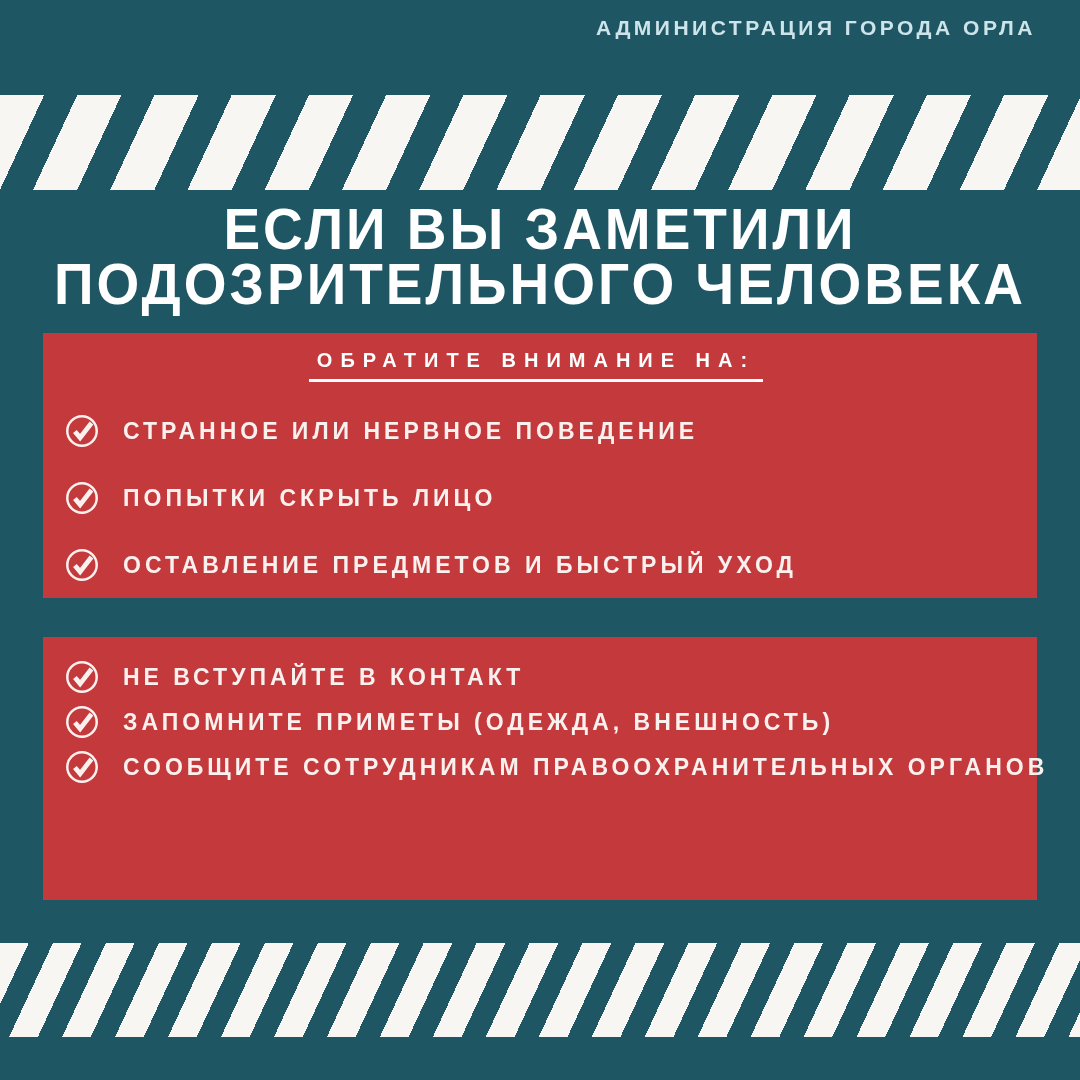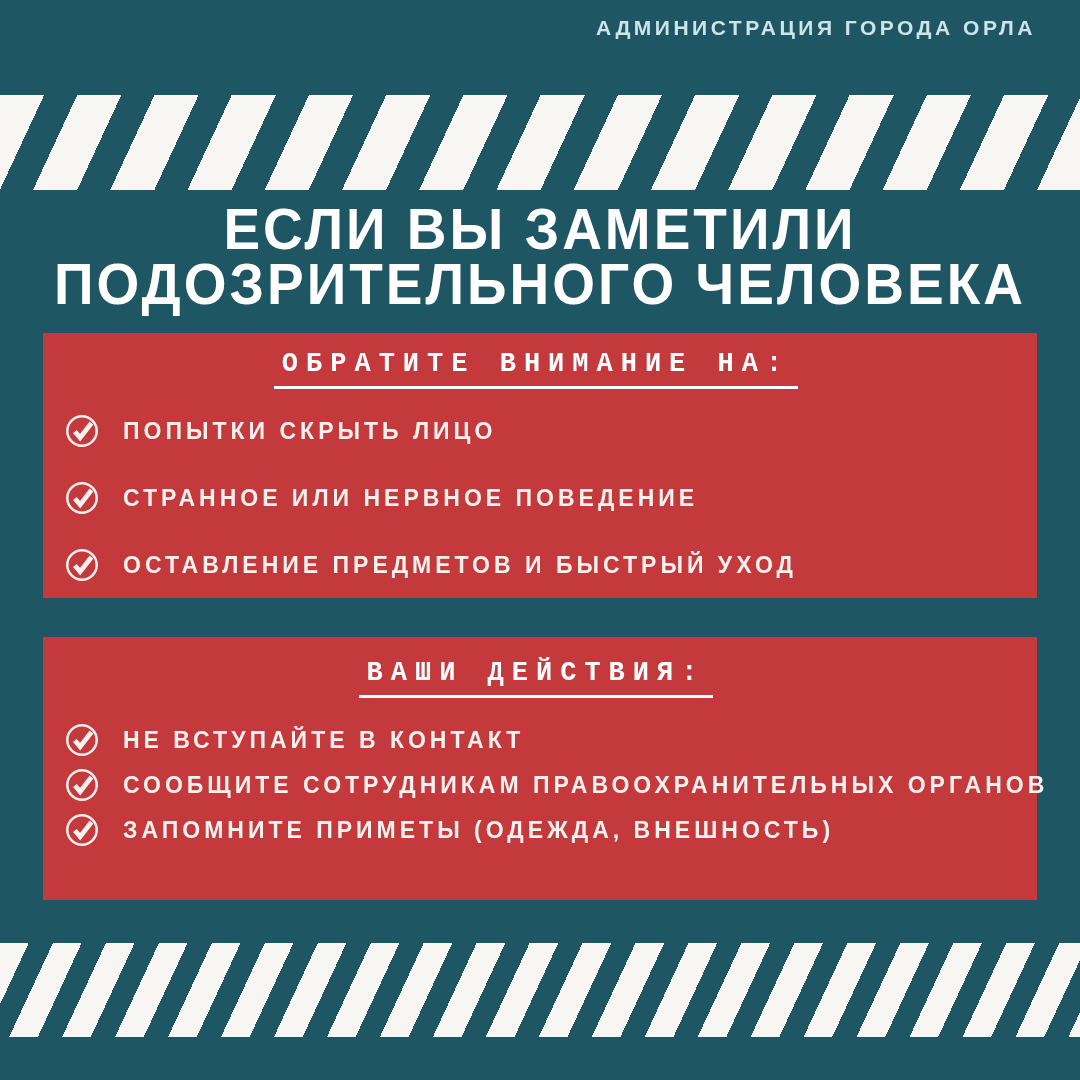--- a/index.html
+++ b/index.html
@@ -76,28 +76,27 @@
   .panel-1 { top: 333px; height: 265px; padding: 16px 28px 0 20px; }
   .panel-2 { top: 637px; height: 263px; padding: 21px 28px 0 20px; }
 
   .panel-heading-wrap {
     text-align: center;
     margin-bottom: 20px;
     height: 43px;
   }
   .panel-heading {
     display: inline-block;
-    font-size: 27px;
+    font-size: 20px;
     font-weight: bold;
     letter-spacing: 8px;
     color: var(--white);
     border-bottom: 3px solid var(--white);
     padding: 0 8px 7px 8px;
     white-space: nowrap;
-    font-family: Liberation Mono, monospace;
   }
 
   .checklist {
     display: flex;
     flex-direction: column;
   }
   .panel-1 .checklist { gap: 29px; }
   .panel-2 .checklist { gap: 7px; }
 
   .check-row {
@@ -135,63 +134,60 @@
   <div class="panel panel-1">
     <div class="panel-heading-wrap">
       <span class="panel-heading">ОБРАТИТЕ ВНИМАНИЕ НА:</span>
     </div>
     <div class="checklist">
       <div class="check-row">
         <svg class="check-icon" viewBox="0 0 40 40">
           <circle cx="20" cy="20" r="15.5" fill="none" stroke="#faf1ef" stroke-width="2.6"></circle>
           <path d="M12.5 20.5 L18 27 L30 11.5" fill="none" stroke="#faf1ef" stroke-width="5" stroke-linecap="butt"></path>
         </svg>
-        <span class="check-label">ПОПЫТКИ СКРЫТЬ ЛИЦО</span>
+        <span class="check-label">СТРАННОЕ ИЛИ НЕРВНОЕ ПОВЕДЕНИЕ</span>
       </div>
       <div class="check-row">
         <svg class="check-icon" viewBox="0 0 40 40">
           <circle cx="20" cy="20" r="15.5" fill="none" stroke="#faf1ef" stroke-width="2.6"></circle>
           <path d="M12.5 20.5 L18 27 L30 11.5" fill="none" stroke="#faf1ef" stroke-width="5" stroke-linecap="butt"></path>
         </svg>
-        <span class="check-label">СТРАННОЕ ИЛИ НЕРВНОЕ ПОВЕДЕНИЕ</span>
+        <span class="check-label">ПОПЫТКИ СКРЫТЬ ЛИЦО</span>
       </div>
       <div class="check-row">
         <svg class="check-icon" viewBox="0 0 40 40">
           <circle cx="20" cy="20" r="15.5" fill="none" stroke="#faf1ef" stroke-width="2.6"></circle>
           <path d="M12.5 20.5 L18 27 L30 11.5" fill="none" stroke="#faf1ef" stroke-width="5" stroke-linecap="butt"></path>
         </svg>
         <span class="check-label">ОСТАВЛЕНИЕ ПРЕДМЕТОВ И БЫСТРЫЙ УХОД</span>
       </div>
     </div>
   </div>
 
   <div class="panel panel-2">
-    <div class="panel-heading-wrap">
-      <span class="panel-heading">ВАШИ ДЕЙСТВИЯ:</span>
-    </div>
     <div class="checklist">
       <div class="check-row">
         <svg class="check-icon" viewBox="0 0 40 40">
           <circle cx="20" cy="20" r="15.5" fill="none" stroke="#faf1ef" stroke-width="2.6"></circle>
           <path d="M12.5 20.5 L18 27 L30 11.5" fill="none" stroke="#faf1ef" stroke-width="5" stroke-linecap="butt"></path>
         </svg>
         <span class="check-label">НЕ ВСТУПАЙТЕ В КОНТАКТ</span>
       </div>
       <div class="check-row">
         <svg class="check-icon" viewBox="0 0 40 40">
           <circle cx="20" cy="20" r="15.5" fill="none" stroke="#faf1ef" stroke-width="2.6"></circle>
           <path d="M12.5 20.5 L18 27 L30 11.5" fill="none" stroke="#faf1ef" stroke-width="5" stroke-linecap="butt"></path>
         </svg>
-        <span class="check-label">СООБЩИТЕ СОТРУДНИКАМ ПРАВООХРАНИТЕЛЬНЫХ ОРГАНОВ</span>
+        <span class="check-label">ЗАПОМНИТЕ ПРИМЕТЫ (ОДЕЖДА, ВНЕШНОСТЬ)</span>
       </div>
       <div class="check-row">
         <svg class="check-icon" viewBox="0 0 40 40">
           <circle cx="20" cy="20" r="15.5" fill="none" stroke="#faf1ef" stroke-width="2.6"></circle>
           <path d="M12.5 20.5 L18 27 L30 11.5" fill="none" stroke="#faf1ef" stroke-width="5" stroke-linecap="butt"></path>
         </svg>
-        <span class="check-label">ЗАПОМНИТЕ ПРИМЕТЫ (ОДЕЖДА, ВНЕШНОСТЬ)</span>
+        <span class="check-label">СООБЩИТЕ СОТРУДНИКАМ ПРАВООХРАНИТЕЛЬНЫХ ОРГАНОВ</span>
       </div>
     </div>
   </div>
 
   <div class="stripes stripes-bottom"></div>
 
 </div>
 
 </body></html>

